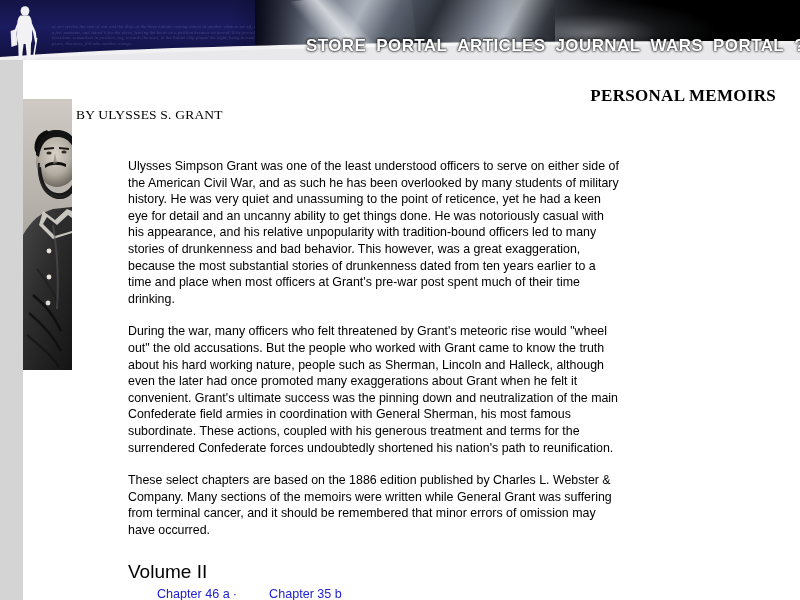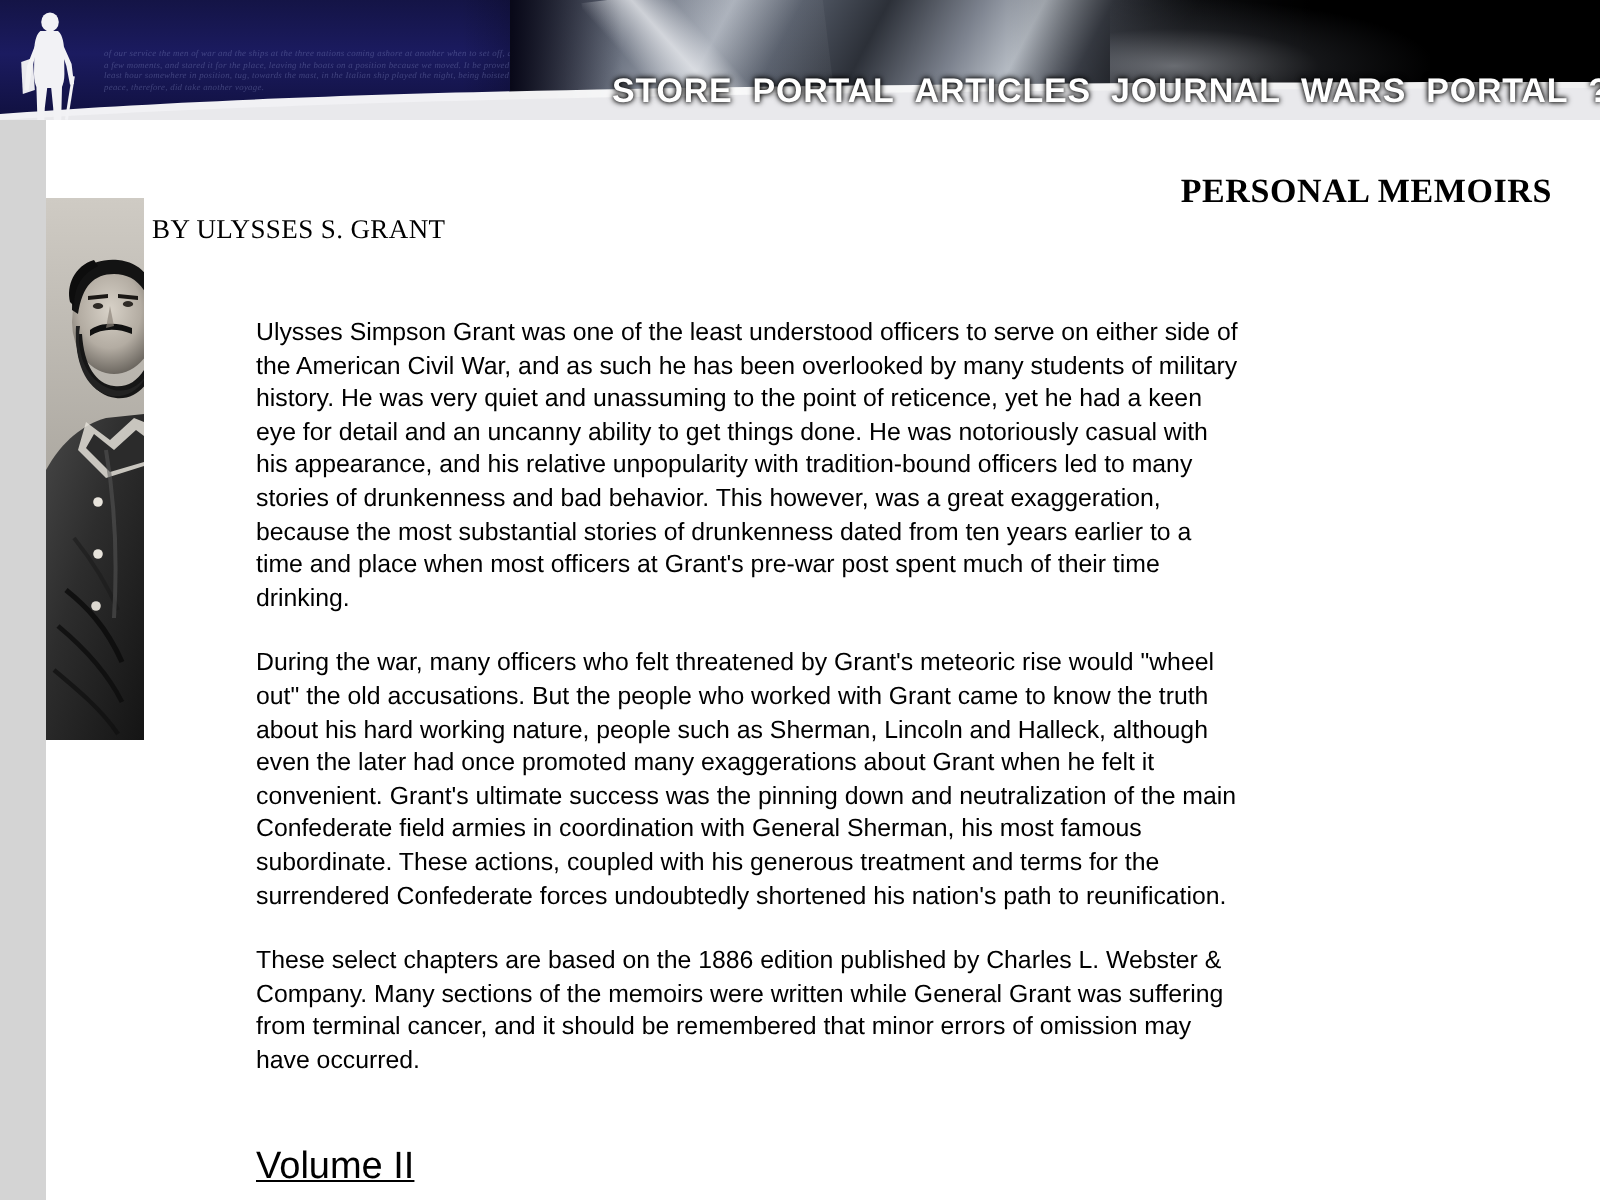--- a/index.html
+++ b/index.html
@@ -186,23 +186,22 @@
   .volume-block {
     position: absolute;
     left: 128px; top: 560px;
     width: 600px;
   }
   .volume-title {
     font-family: "Liberation Sans", sans-serif;
     font-size: 19px;
     color: #000000;
     line-height: 23px;
-    margin: 12px 0 3px 0;
+    margin: 0 0 3px 0;
     font-weight: normal;
-    text-decoration: underline;
   }
   .chapter-row {
     font-family: "Liberation Sans", sans-serif;
     font-size: 12.6px;
     line-height: 16px;
     color: #2222cc;
     white-space: nowrap;
   }
   .chapter-row a {
     color: #2222cc;

